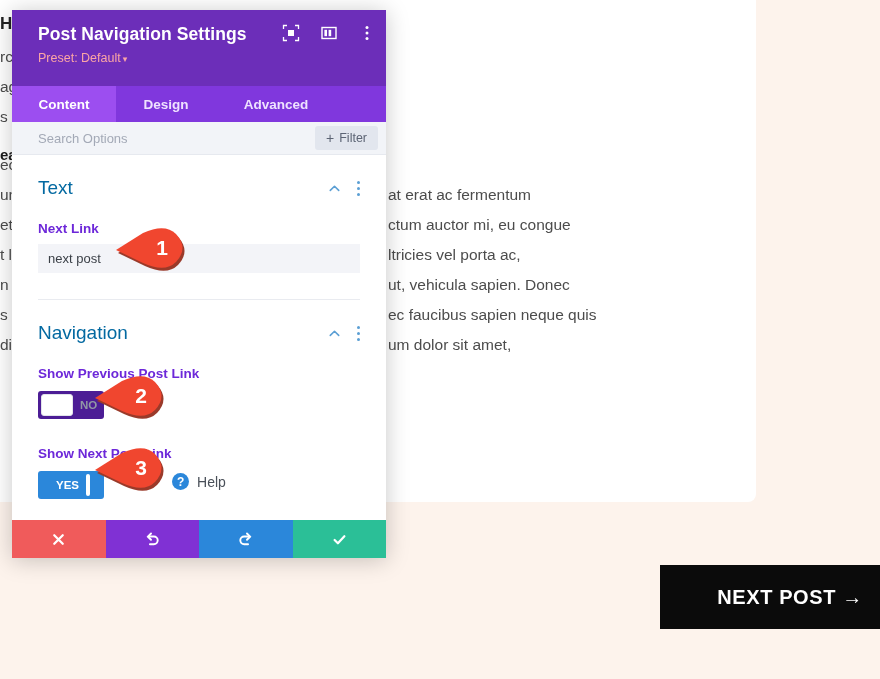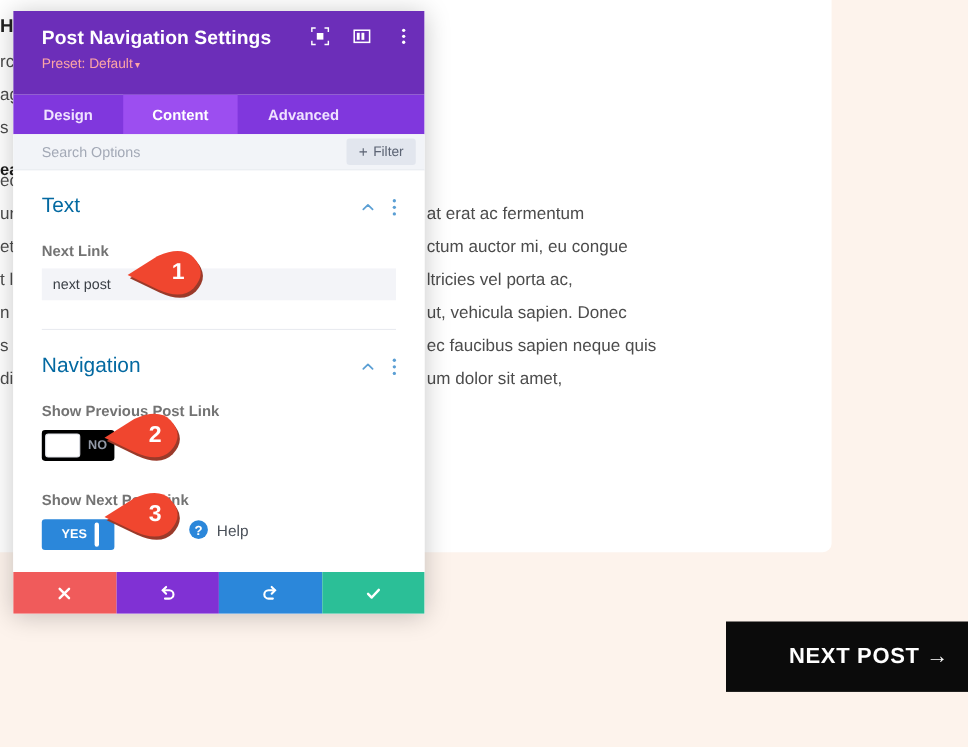--- a/index.html
+++ b/index.html
@@ -167,21 +167,21 @@
     flex: 1;
     font-weight: normal;
   }
   .sec-chevron { width: 15px; height: 15px; margin-right: 14px; }
   .sec-dots { width: 4px; display:flex; flex-direction:column; gap:3px; align-items:center; }
   .sec-dots i { width:3px; height:3px; border-radius:50%; background:#5b9fd4; display:block; }
 
   .field-label {
     font-size: 13.5px;
     font-weight: bold;
-    color: #737373;
+    color: #6d28d9;
     margin-top: 18px;
     margin-bottom: 8px;
   }
   .text-input {
     width: 100%;
     height: 29px;
     background: #f3f4f8;
     border: none;
     outline: none;
     font-family: "Liberation Sans", sans-serif;
@@ -197,21 +197,21 @@
 
   .toggle {
     display: inline-flex; align-items: center;
     height: 28px;
     border-radius: 3px;
     margin-top: 2px;
     user-select: none;
     cursor: pointer;
   }
   .toggle.off {
-    background: #000000;
+    background: #4c1d95;
     width: 66px;
     padding: 3px;
   }
   .toggle.off .knob {
     width: 32px; height: 22px;
     background: #ffffff; border-radius: 3px;
     border: 1px solid #e2e4ea;
   }
   .toggle.off .tg-label {
     color: #9198a5; font-size: 11.5px; font-weight: bold;
@@ -339,22 +339,22 @@
           <svg class="hdr-icon" viewBox="0 0 18 18">
             <circle cx="9" cy="3.6" r="1.5" fill="#ffffff"></circle>
             <circle cx="9" cy="9" r="1.5" fill="#ffffff"></circle>
             <circle cx="9" cy="14.4" r="1.5" fill="#ffffff"></circle>
           </svg>
         </span>
       </div>
     </div>
 
     <div class="tabs">
+      <div class="tab t1 active">Content</div>
       <div class="tab t2">Design</div>
-      <div class="tab t1 active">Content</div>
       <div class="tab t3">Advanced</div>
     </div>
 
     <div class="searchbar">
       <input class="search-input" type="text" placeholder="Search Options" style="">
       <button class="filter-btn">
         <span class="plus">+</span>
         <span>Filter</span>
       </button>
     </div>

